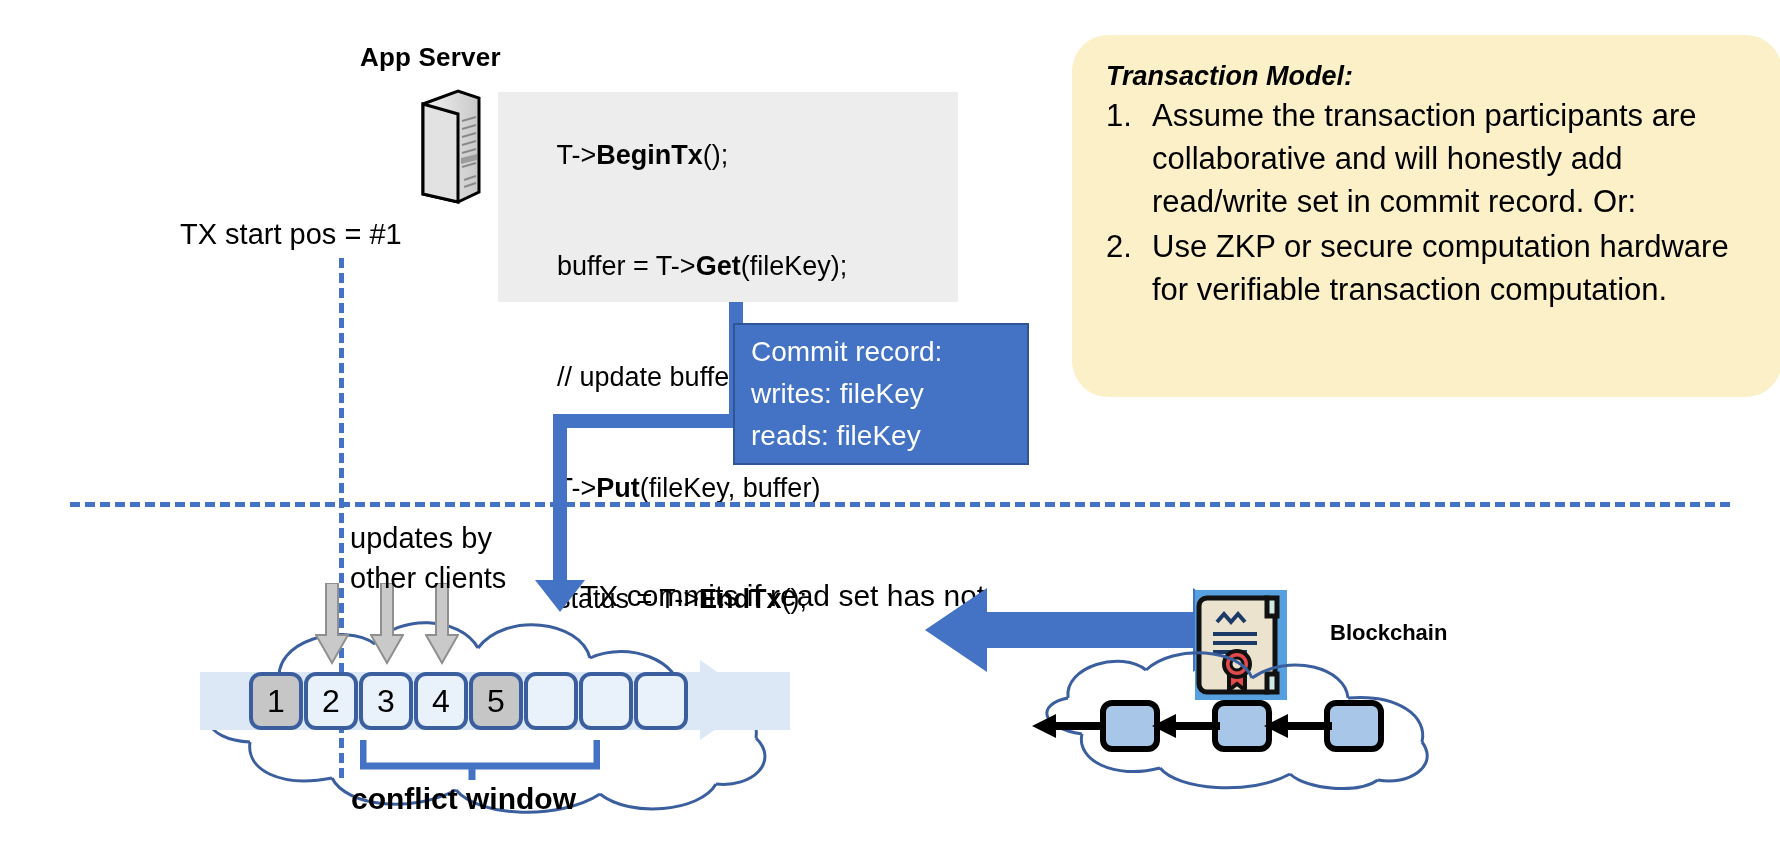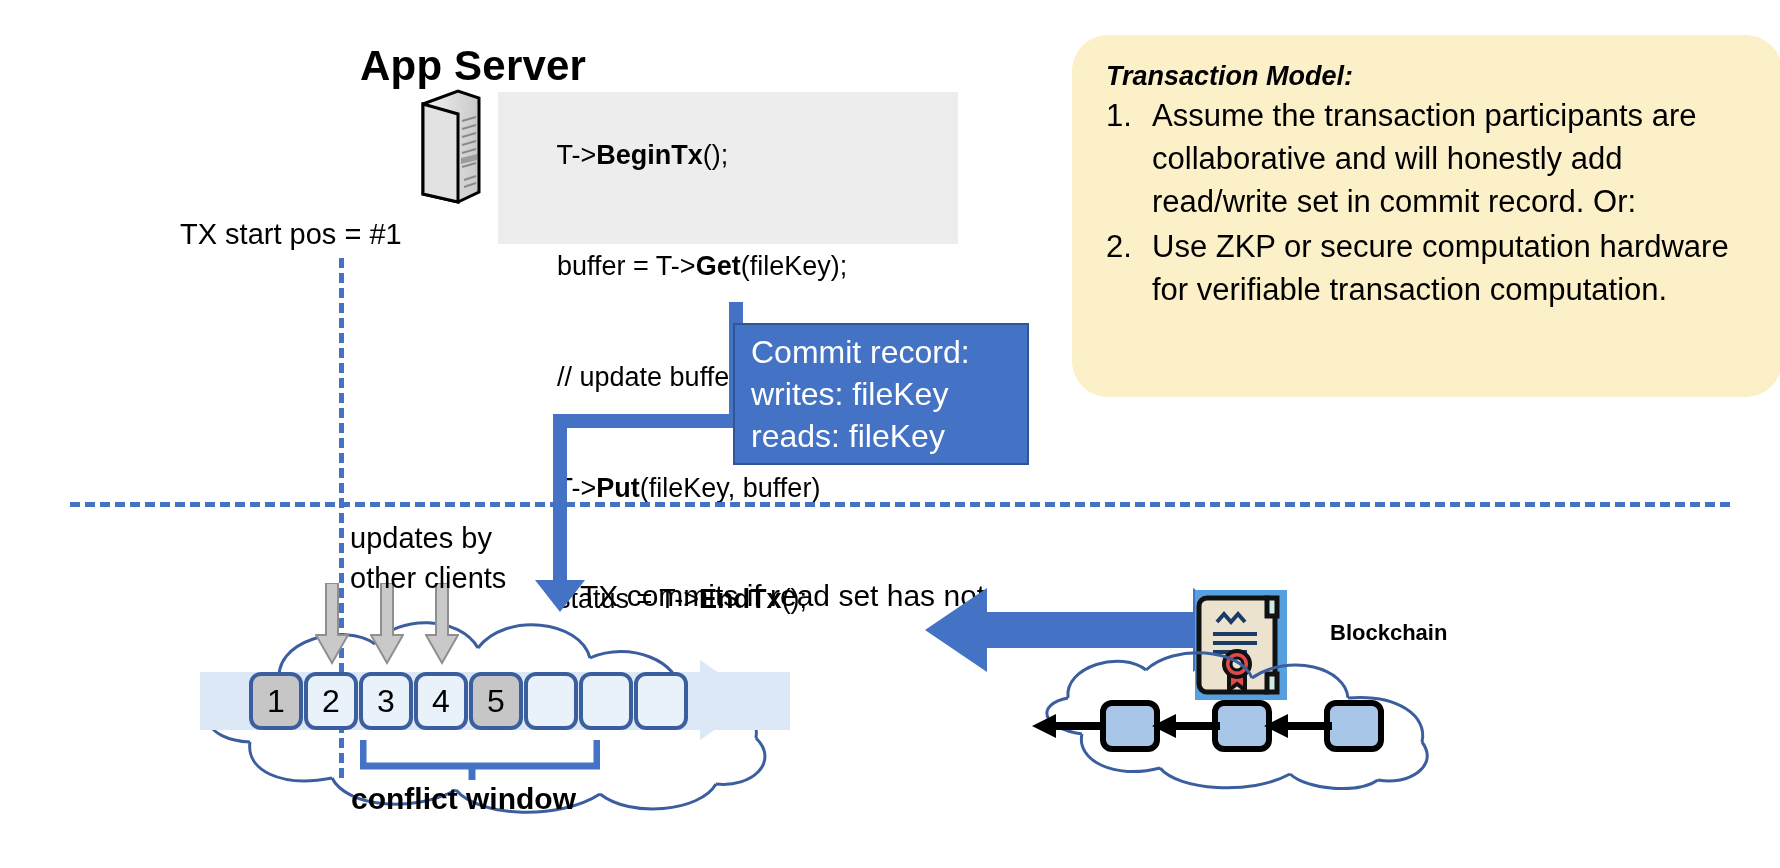--- a/index.html
+++ b/index.html
@@ -8,28 +8,28 @@
     background:#ffffff;
     font-family:"Liberation Sans", sans-serif;
     overflow:hidden;
   }
   #stage{position:relative;width:1780px;height:868px;}
   .abs{position:absolute;}
 
   
   #app-server-title{
     left:360px;top:42px;
-    font-size:42px;font-weight:bold;color:#000;
+    font-size:26px;font-weight:bold;color:#000;
     letter-spacing:.2px;
   }
   #server-icon{left:418px;top:88px;width:66px;height:118px;}
 
   
   #code-block{
-    left:498px;top:92px;width:460px;height:152px;
+    left:498px;top:92px;width:460px;height:210px;
     background:#ededed;
     padding:8px 14px 8px 14px;
     box-sizing:border-box;
   }
   .code-line{
     font-size:27px;color:#000;line-height:37px;white-space:pre;
   }
   .code-line b{font-weight:bold;}
 
   
@@ -48,21 +48,21 @@
     border-top:5px dashed #4472c4;
   }
 
   
   #commit-record{
     left:733px;top:323px;width:296px;height:142px;
     background:#4472c4;border:2px solid #2f5597;
     box-sizing:border-box;padding:6px 16px 0 16px;
   }
   #commit-record .line{
-    color:#ffffff;font-size:32px;line-height:42px;white-space:nowrap;
+    color:#ffffff;font-size:28px;line-height:42px;white-space:nowrap;
   }
 
   
   #elbow-vert-top{left:729px;top:302px;width:14px;height:112px;background:#4472c4;}
   #elbow-horiz{left:553px;top:414px;width:190px;height:14px;background:#4472c4;}
   #elbow-vert-down{left:553px;top:414px;width:14px;height:172px;background:#4472c4;}
   #elbow-arrowhead{
     left:535px;top:580px;width:0;height:0;
     border-left:25px solid transparent;border-right:25px solid transparent;
     border-top:32px solid #4472c4;

